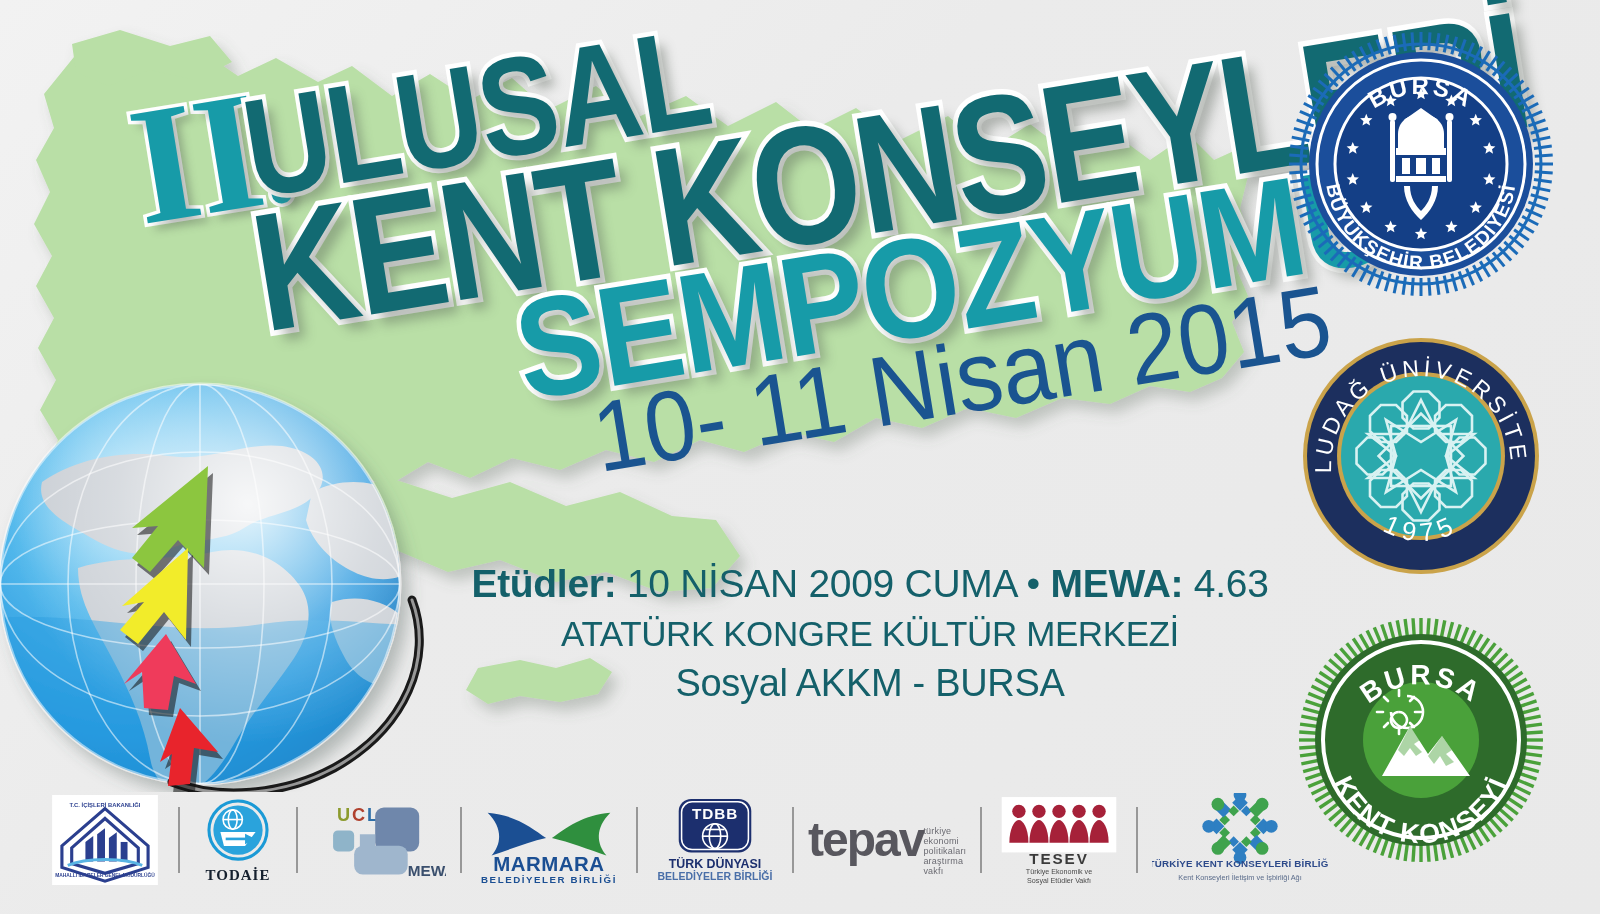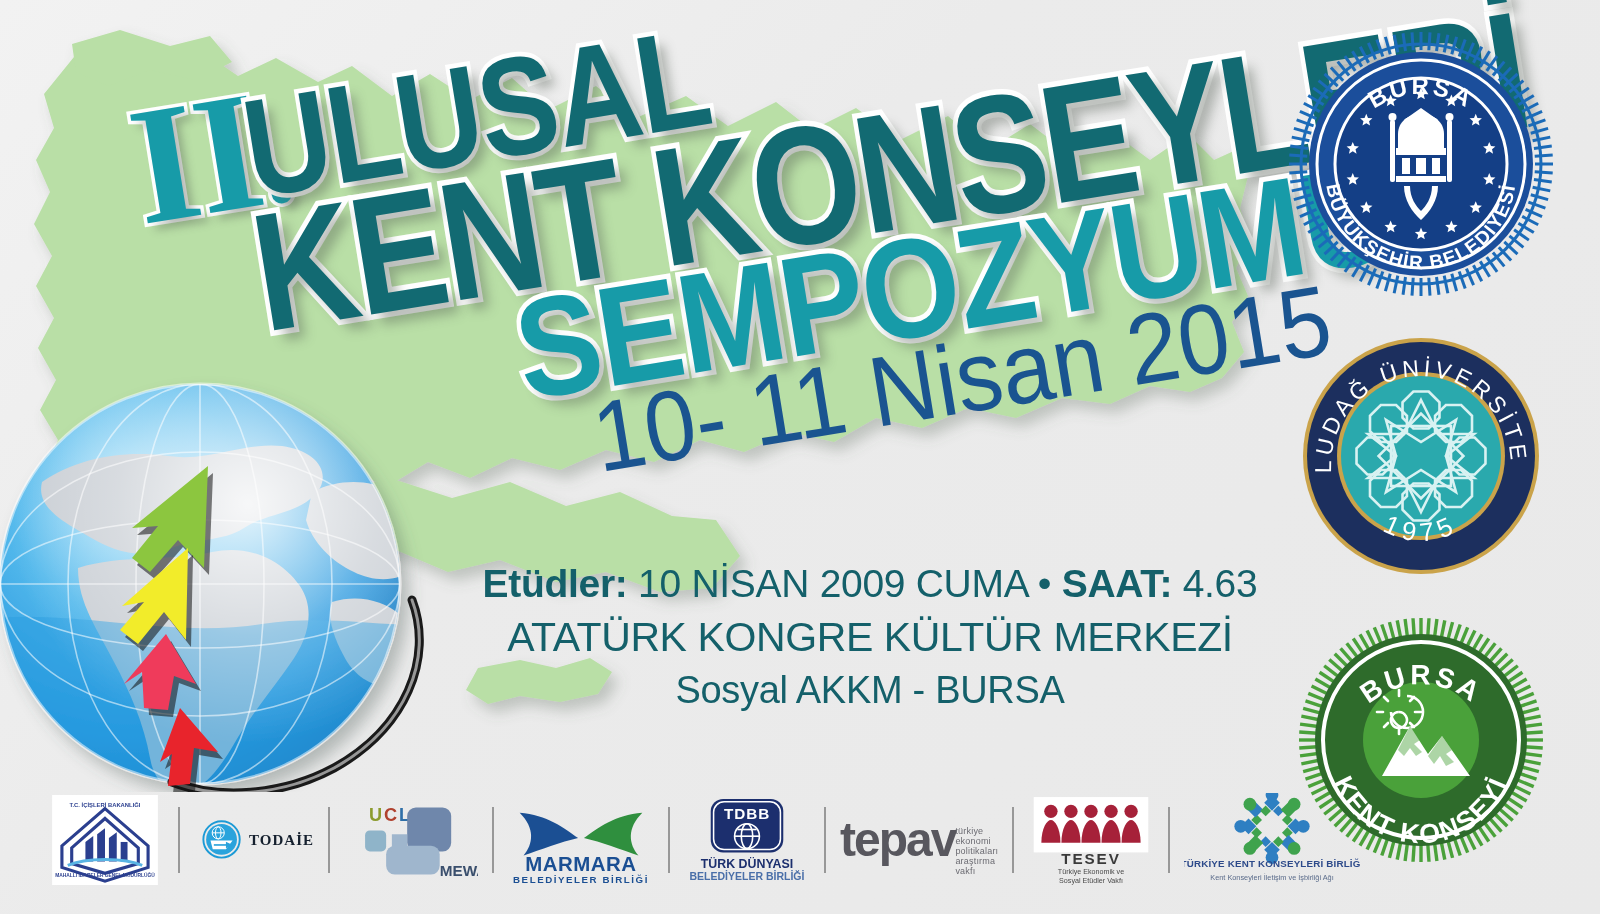--- a/index.html
+++ b/index.html
@@ -83,21 +83,21 @@
   }
 
   
   .details{
     position:absolute;left:470px;top:562px;width:800px;
     text-align:center;color:#14606A;
     line-height:1.14;
   }
   .d1{font-size:39px;font-weight:400;letter-spacing:-.3px;}
   .d1 b{font-weight:700;}
-  .d2{font-size:41px;font-weight:400;margin-top:8px;letter-spacing:-.4px;text-align:center;}
+  .d2{font-size:35px;font-weight:400;margin-top:8px;letter-spacing:-.4px;text-align:center;}
   .d3{font-size:38px;font-weight:400;margin-top:8px;letter-spacing:-.3px;}
 
   
   .logo-col{position:absolute;right:44px;top:18px;width:270px;}
   .logo-slot{width:270px;height:280px;position:relative;margin-bottom:12px;}
 
   
   .sponsors{
     position:absolute;left:46px;bottom:22px;width:1210px;height:104px;
     display:flex;align-items:center;gap:0px;
@@ -233,21 +233,21 @@
       <path d="M178,390 L198,336 L236,380 L212,376 L208,412 L186,414 L190,382 Z" fill="#111" opacity=".55" transform="translate(5,7)"></path>
       <path d="M178,390 L198,336 L236,380 L212,376 L208,412 L186,414 L190,382 Z" fill="#e8242c"></path>
     </g>
   </svg>
 
   <div class="details">
     <div class="d1">
       <b>Etüdler:</b>
       <span>10 NİSAN 2009 CUMA</span>
       <span>•</span>
-      <b>SAAT:</b>
+      <b>MEWA:</b>
       <span>4.63</span>
     </div>
     <div class="d2">ATATÜRK KONGRE KÜLTÜR MERKEZİ</div>
     <div class="d3">Sosyal AKKM - BURSA</div>
   </div>
 
   <div class="logo-col">
 
     <div class="logo-slot">
       <svg viewBox="0 0 270 280" width="270" height="280">
@@ -592,21 +592,21 @@
           <rect x="76" y="50" width="7" height="20"></rect>
         </g>
         <path d="M22,74 C40,66 80,66 98,74" fill="none" stroke="#59b4e4" stroke-width="3"></path>
         <text x="60" y="14" font-size="6" fill="#2b3f8f" text-anchor="middle" font-family="'Liberation Sans',sans-serif" font-weight="700">T.C. İÇİŞLERİ BAKANLIĞI</text>
         <text x="60" y="86" font-size="5" fill="#2b3f8f" text-anchor="middle" font-family="'Liberation Sans',sans-serif" font-weight="700">MAHALLİ İDARELER GENEL MÜDÜRLÜĞÜ</text>
       </svg>
     </div>
 
     <div class="divider"></div>
 
-    <div class="sp" style="width:120px;flex-direction:row">
+    <div class="sp" style="width:120px;flex-direction:column">
       <svg viewBox="0 0 100 78" width="88" height="70">
         <circle cx="50" cy="38" r="33" fill="none" stroke="#1b9ad6" stroke-width="3.5"></circle>
         <circle cx="50" cy="38" r="28" fill="#2aa3dc"></circle>
         <g fill="none" stroke="#ffffff" stroke-width="1.8">
           <circle cx="44" cy="26" r="11"></circle>
           <ellipse cx="44" cy="26" rx="5" ry="11"></ellipse>
           <line x1="33" y1="26" x2="55" y2="26"></line>
         </g>
         <path d="M30,40 L70,40 L58,56 L34,56 Z" fill="#ffffff"></path>
         <path d="M36,48 L64,48" stroke="#2aa3dc" stroke-width="3"></path>

